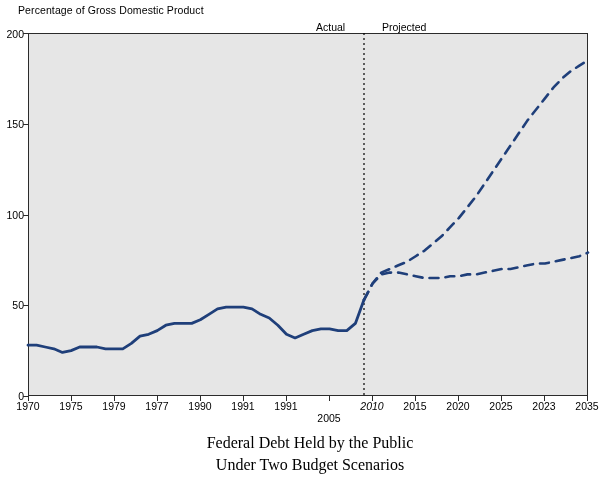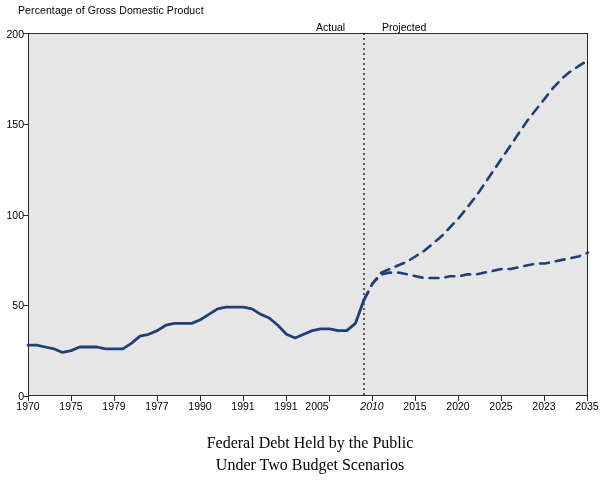--- a/index.html
+++ b/index.html
@@ -118,21 +118,21 @@
   <div class="ytick-mark" style="top:305px;"></div>
   <div class="ytick-mark" style="top:396px;"></div>
 
   <div class="xtick-label" style="left:8px;">1970</div>
   <div class="xtick-label" style="left:51px;">1975</div>
   <div class="xtick-label" style="left:94px;">1979</div>
   <div class="xtick-label" style="left:137px;">1977</div>
   <div class="xtick-label" style="left:180px;">1990</div>
   <div class="xtick-label" style="left:223px;">1991</div>
   <div class="xtick-label" style="left:266px;">1991</div>
-  <div class="xtick-label" style="left:297px;">2005</div>
+  <div class="xtick-label" style="left:309px;margin-top:12px;">2005</div>
   <div class="xtick-label" style="left:352px;font-style:italic;">2010</div>
   <div class="xtick-label" style="left:395px;">2015</div>
   <div class="xtick-label" style="left:438px;">2020</div>
   <div class="xtick-label" style="left:481px;">2025</div>
   <div class="xtick-label" style="left:524px;">2023</div>
   <div class="xtick-label" style="left:567px;">2035</div>
 
   <div class="xtick-mark" style="left:28px;"></div>
   <div class="xtick-mark" style="left:71px;"></div>
   <div class="xtick-mark" style="left:114px;"></div>

